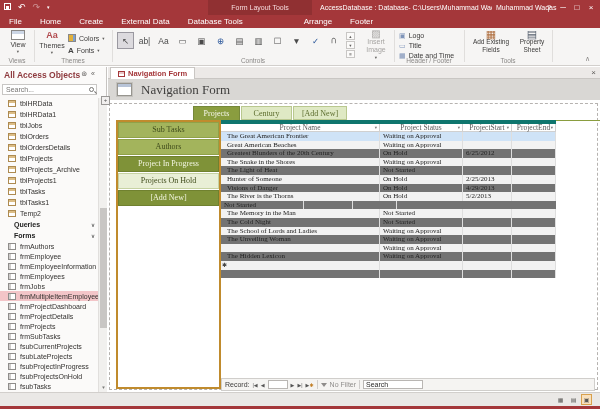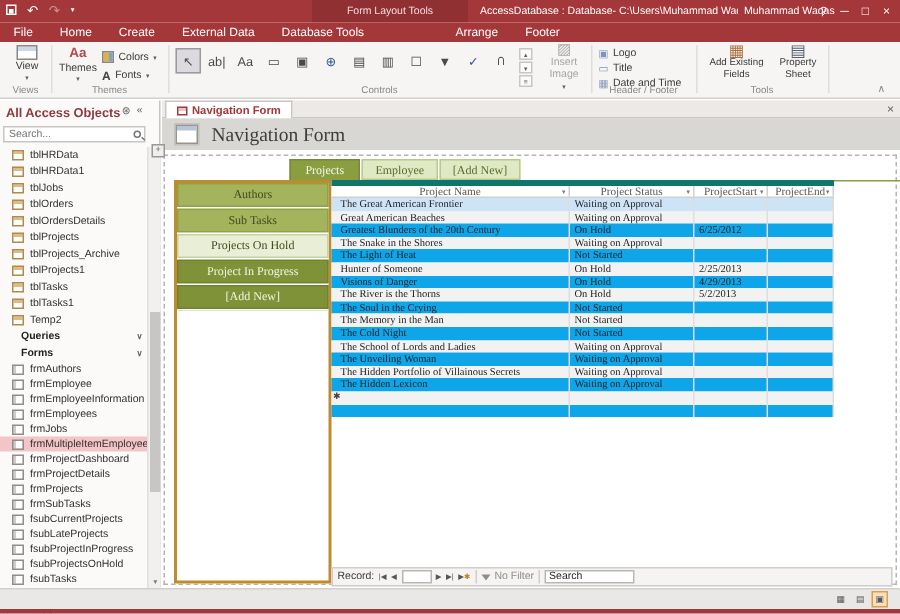--- a/index.html
+++ b/index.html
@@ -102,21 +102,21 @@
   .vb.mid{background:#a3b45c;color:#404c1c;box-shadow:inset 0 0 0 1px #90a148;}
   .vb.dark{background:#7f9238;color:#f3f6e2;box-shadow:inset 0 0 0 1px #70812f;}
   .vb.pale{background:#e9efd6;color:#404c1c;box-shadow:inset 0 0 0 1px #c6d2a2;}
 
   
   .ds{position:absolute;left:113px;top:20px;width:335px;font-family:"Liberation Serif",serif;font-size:7px;color:#222;}
   .ds-head{display:flex;height:12px;border-top:4px solid #0f766e;border-bottom:1px solid #d0d0d0;background:#fff;color:#5a5a5a;}
   .hc{position:relative;display:flex;align-items:center;justify-content:center;border-right:1px solid #d0d0d0;font-size:7.5px;}
   .hcaret{position:absolute;right:2px;font-size:4.5px;color:#777;}
   .w-name{width:159px;}.w-status{width:83px;align-items:center;}.w-start{width:49px;}.w-end{width:44px;}
-  .ds-row{display:flex;height:8.6px;background:#0ea5e9;}
+  .ds-row{display:flex;height:8.6px;background:#737373;}
   .ds-row:nth-child(even){background:#f2f2f2;}
   .ds-row.selected{background:#cfe3f7;}
   .cell{border-right:1px solid #dedede;height:100%;line-height:8.4px;padding-left:3px;white-space:nowrap;overflow:hidden;}
   .cell.w-name{display:flex;padding-left:1px;}
   .mark{width:5px;font-size:6px;color:#444;line-height:8.4px;}
 
   
   .recbar{position:absolute;left:113px;top:278px;width:374px;height:13px;background:#f5f4f2;border:1px solid #d0cecb;display:flex;align-items:center;gap:3px;padding-left:3px;font-size:7px;color:#3b3a39;}
   .rnav{font-size:5px;color:#555;}
   .rnav.new .star{color:#c07b1f;}
@@ -469,34 +469,34 @@
 
   <div class="abs formheader">
     <div class="fhicon"></div>
     <div class="fhtitle">Navigation Form</div>
   </div>
 
   <div class="abs canvas">
     <div class="dashed"></div>
 
     <div class="ntab active">Projects</div>
-    <div class="ntab t1">Employee</div>
+    <div class="ntab t1">Century</div>
     <div class="ntab t2">[Add New]</div>
     <div class="oliveline"></div>
 
     <div class="vcol">
 
+        <div class="vb mid">Sub Tasks</div>
+
         <div class="vb mid">Authors</div>
 
-        <div class="vb mid">Sub Tasks</div>
-
+
+        <div class="vb dark">Project In Progress</div>
 
         <div class="vb pale">Projects On Hold</div>
-
-        <div class="vb dark">Project In Progress</div>
 
         <div class="vb dark">[Add New]</div>
       </div>
 
     <div class="ds">
       <div class="ds-head">
 
           <div class="hc w-name">
             <span>Project Name</span>
             <span class="hcaret">▾</span>
@@ -593,24 +593,20 @@
             <span class="cell w-name">
               <span class="mark"></span>
               <span>The River is the Thorns</span>
             </span>
             <span class="cell w-status">On Hold</span>
             <span class="cell w-start">5/2/2013</span>
             <span class="cell w-end"></span>
           </div>
 
           <div class="ds-row">
-            <span class="cell w-name">
-              <span class="mark"></span>
-              <span>The Soul in the Crying</span>
-            </span>
             <span class="cell w-status">Not Started</span>
             <span class="cell w-start"></span>
             <span class="cell w-end"></span>
           </div>
 
           <div class="ds-row">
             <span class="cell w-name">
               <span class="mark"></span>
               <span>The Memory in the Man</span>
             </span>
@@ -645,21 +641,20 @@
               <span>The Unveiling Woman</span>
             </span>
             <span class="cell w-status">Waiting on Approval</span>
             <span class="cell w-start"></span>
             <span class="cell w-end"></span>
           </div>
 
           <div class="ds-row">
             <span class="cell w-name">
               <span class="mark"></span>
-              <span>The Hidden Portfolio of Villainous Secrets</span>
             </span>
             <span class="cell w-status">Waiting on Approval</span>
             <span class="cell w-start"></span>
             <span class="cell w-end"></span>
           </div>
 
           <div class="ds-row">
             <span class="cell w-name">
               <span class="mark"></span>
               <span>The Hidden Lexicon</span>

